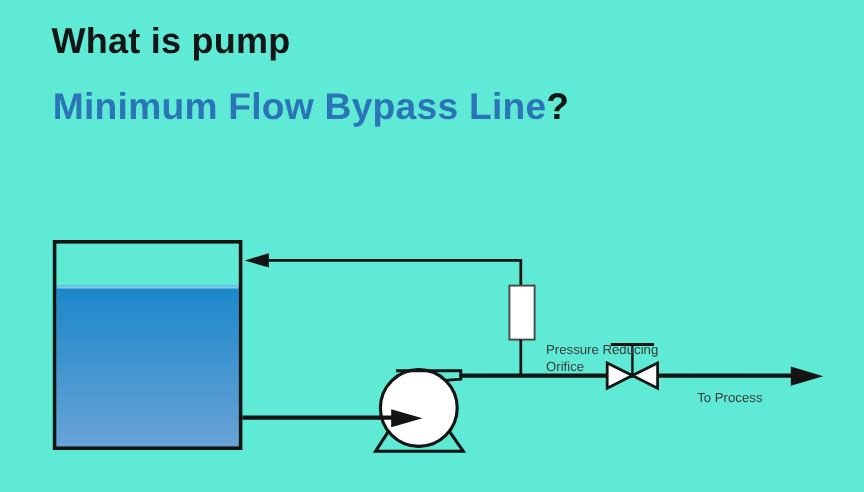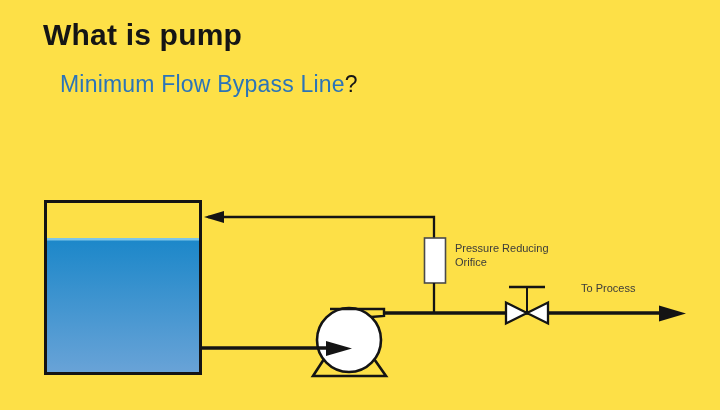--- a/index.html
+++ b/index.html
@@ -2,36 +2,36 @@
 <html><head>
 <meta charset="utf-8">
 <style>
   html,body{margin:0;padding:0;}
   body{
     width:720px;height:410px;overflow:hidden;
     background:#ffffff;
     font-family:"Liberation Sans", sans-serif;
     position:relative;
   }
-  .stage{position:absolute;left:0;top:0;width:720px;height:410px;background:#fde047;}
+  .stage{position:absolute;left:0;top:0;width:720px;height:410px;background:#5eead4;}
   .title-line1{
     position:absolute;left:43px;top:18px;
     font-size:30px;font-weight:700;color:#151515;
     letter-spacing:0.2px;white-space:nowrap;
   }
   .title-line2{
-    position:absolute;left:60px;top:71px;
-    font-size:23px;font-weight:400;color:#2b74b8;
+    position:absolute;left:44px;top:71px;
+    font-size:31px;font-weight:700;color:#2b74b8;
     letter-spacing:0.2px;white-space:nowrap;
   }
   .title-line2 .qmark{color:#161616;}
   .diagram-svg{position:absolute;left:0;top:0;}
   .diagram-label{
     position:absolute;color:#3b3b3b;
-    font-size:11px;line-height:14px;
+    font-size:11px;line-height:14px;margin-top:44px;
   }
   .label-orifice{left:455px;top:241px;width:104px;}
   .label-to-process{left:581px;top:281px;white-space:nowrap;}
 </style>
 </head>
 <body>
 
 <div class="stage">
 
   <div class="title-line1" style="color: rgb(21, 21, 21);">What is pump</div>

